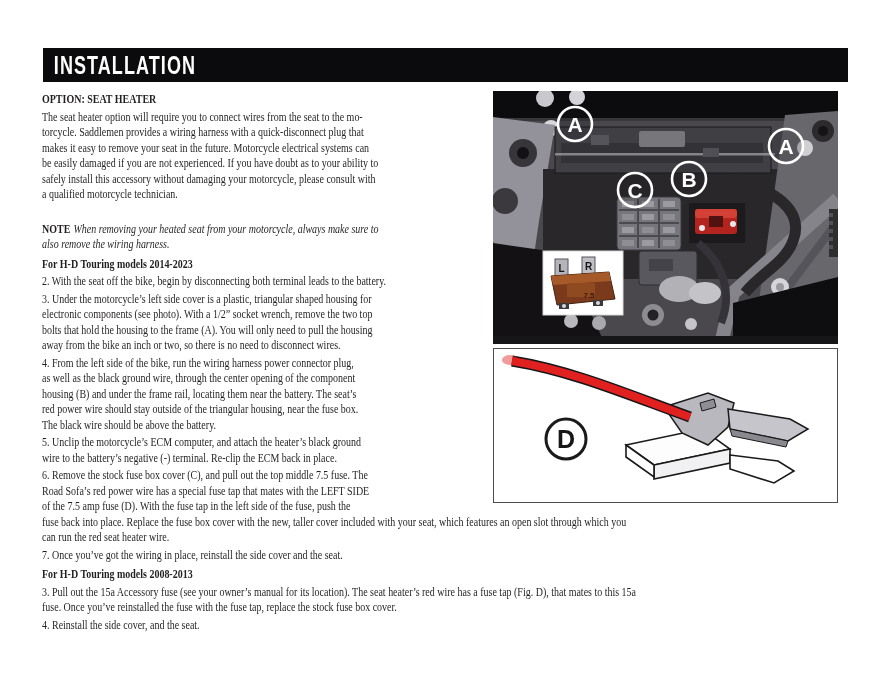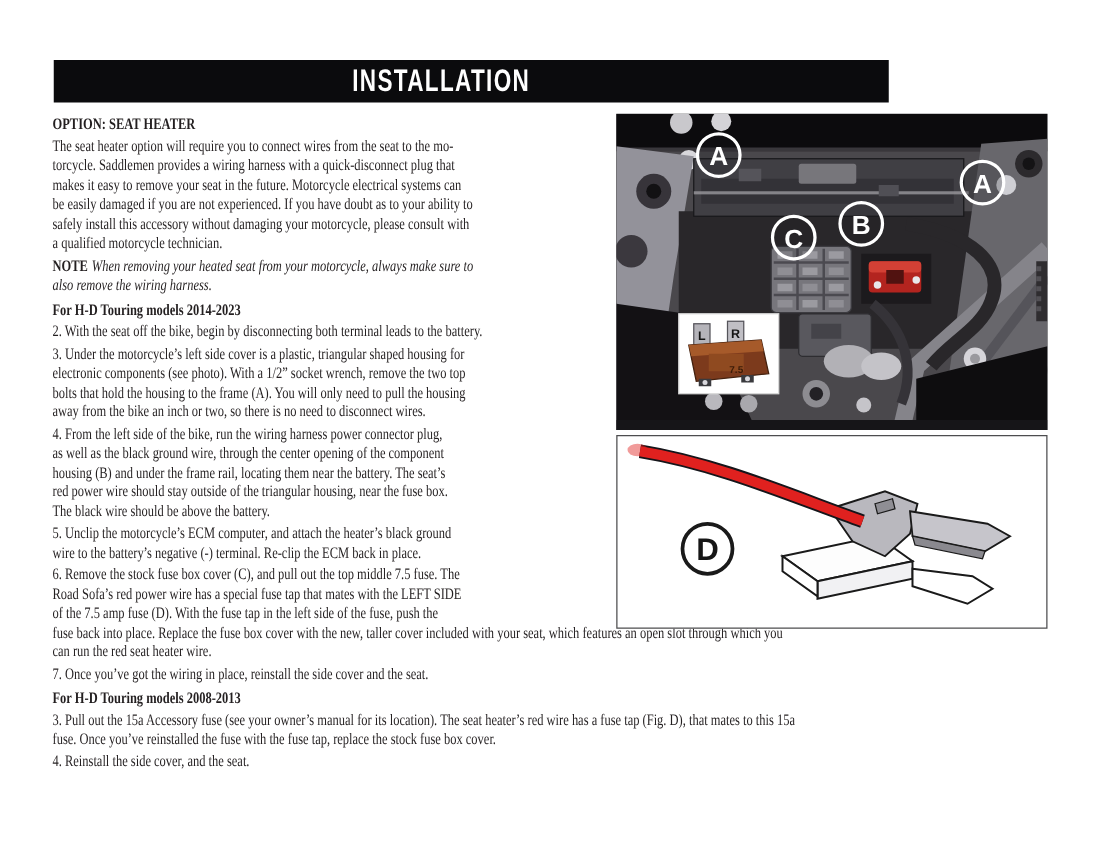--- a/index.html
+++ b/index.html
@@ -1,29 +1,29 @@
 <!DOCTYPE html>
 <html><head>
 <meta charset="utf-8">
 <style>
   html,body{margin:0;padding:0;background:#ffffff;}
   .page{position:relative;width:883px;height:690px;background:#fff;overflow:hidden;
         font-family:"Liberation Sans",sans-serif;color:#231f20;}
-  .header-bar{position:absolute;left:43px;top:48px;width:668px;height:34px;background:#0b0b0d;
-        display:flex;align-items:center;justify-content:center;}
+  .header-bar{position:absolute;left:43px;top:48px;width:805px;height:34px;background:#0b0b0d;
+        display:flex;align-items:center;}
   .header-title{color:#fff;font-weight:bold;font-size:25px;letter-spacing:1.5px;white-space:nowrap;
         transform:scaleX(0.72);transform-origin:0 50%;padding-left:15px;}
   .content{position:absolute;left:42px;top:92px;width:806px;font-family:Liberation Serif, serif;}
   .ln{font-size:12.8px;line-height:15.5px;height:15.5px;white-space:nowrap;
       transform:scaleX(0.78);transform-origin:0 0;}
   .b{font-weight:bold;}
   .i{font-style:italic;}
   .note-label{font-weight:bold;margin-right:4px;}
   .para{margin-top:2px;}
-  .note-para{margin-top:3px;}
+  .note-para{margin-top:19px;}
   .sec-heading{margin-top:4px;font-weight:bold;}
   .figures{position:absolute;left:493px;top:91px;width:345px;}
   .photo-panel{width:345px;height:253px;background:#3f3e42;overflow:hidden;}
   .diagram-panel{margin-top:4px;width:343px;height:153px;border:1px solid #4d4d4f;background:#fff;}
   svg{display:block;}
   .co{fill:rgba(28,28,30,0.22);stroke:#ffffff;stroke-width:2.6;}
   .cot{fill:#ffffff;font-family:"Liberation Sans",sans-serif;font-weight:bold;font-size:21px;text-anchor:middle;}
   .fl{fill:#141414;font-family:"Liberation Sans",sans-serif;font-weight:bold;font-size:10px;text-anchor:middle;}
   .fa{fill:#3b1c08;font-family:"Liberation Sans",sans-serif;font-weight:bold;font-size:8px;text-anchor:middle;}
   .dl{fill:#161616;font-family:"Liberation Sans",sans-serif;font-weight:bold;font-size:25px;text-anchor:middle;}

